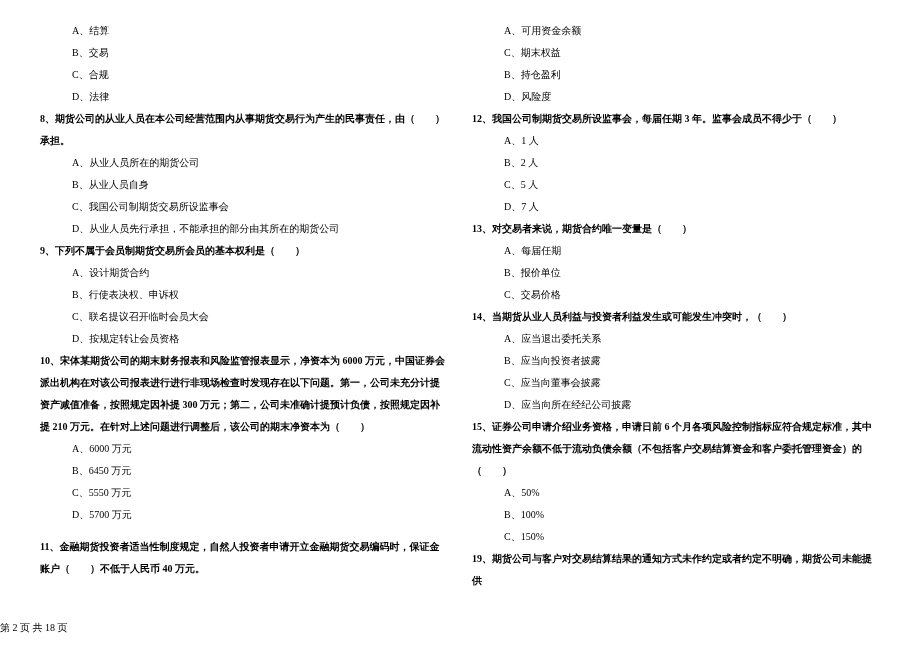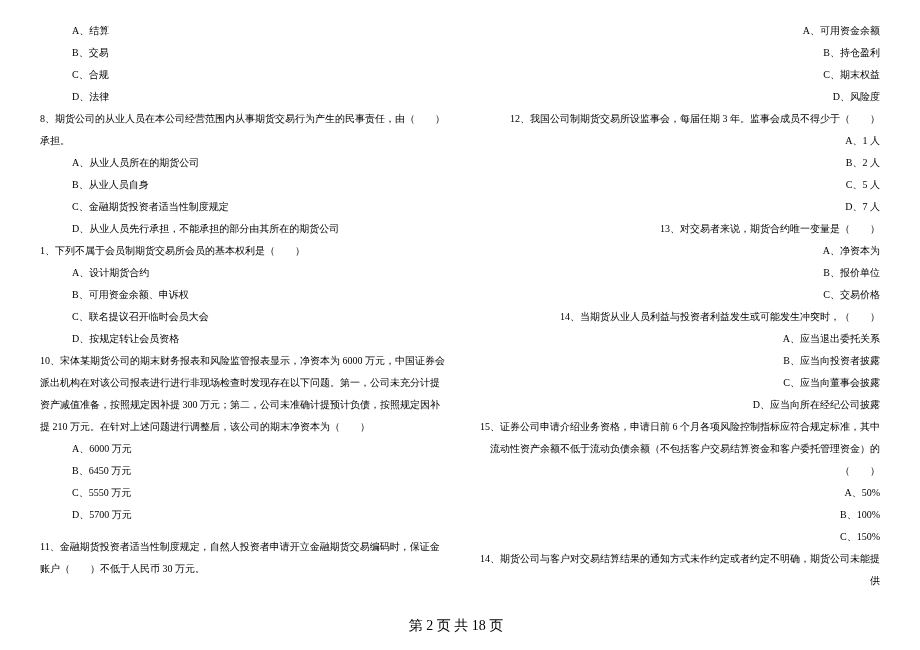--- a/index.html
+++ b/index.html
@@ -24,85 +24,84 @@
     }
     .column {
       flex: 1;
       line-height: 2.2;
     }
     .column-left {
       padding-right: 5px;
     }
     .column-right {
       padding-left: 5px;
-      text-align: right;
     }
     .option {
       padding-left: 32px;
     }
     .question {
       padding-left: 0;
+      font-weight: bold;
     }
     .footer {
       position: absolute;
       bottom: 15px;
       left: 0;
       right: 8px;
-      text-align: center;
-      font-size: 14px;
+      font-size: 10px;
     }
   </style>
 </head>
 <body>
 
 <div class="page-content">
   <div class="column column-left">
     <div class="option">A、结算</div>
     <div class="option">B、交易</div>
     <div class="option">C、合规</div>
     <div class="option">D、法律</div>
     <div class="question">8、期货公司的从业人员在本公司经营范围内从事期货交易行为产生的民事责任，由（　　）承担。</div>
     <div class="option">A、从业人员所在的期货公司</div>
     <div class="option">B、从业人员自身</div>
-    <div class="option">C、金融期货投资者适当性制度规定</div>
+    <div class="option">C、我国公司制期货交易所设监事会</div>
     <div class="option">D、从业人员先行承担，不能承担的部分由其所在的期货公司</div>
-    <div class="question">1、下列不属于会员制期货交易所会员的基本权利是（　　）</div>
+    <div class="question">9、下列不属于会员制期货交易所会员的基本权利是（　　）</div>
     <div class="option">A、设计期货合约</div>
-    <div class="option">B、可用资金余额、申诉权</div>
+    <div class="option">B、行使表决权、申诉权</div>
     <div class="option">C、联名提议召开临时会员大会</div>
     <div class="option">D、按规定转让会员资格</div>
     <div class="question">10、宋体某期货公司的期末财务报表和风险监管报表显示，净资本为 6000 万元，中国证券会派出机构在对该公司报表进行进行非现场检查时发现存在以下问题。第一，公司未充分计提资产减值准备，按照规定因补提 300 万元；第二，公司未准确计提预计负债，按照规定因补提 210 万元。在针对上述问题进行调整后，该公司的期末净资本为（　　）</div>
     <div class="option">A、6000 万元</div>
     <div class="option">B、6450 万元</div>
     <div class="option">C、5550 万元</div>
     <div class="option">D、5700 万元</div>
     <div style="height:10px"></div>
-    <div class="question">11、金融期货投资者适当性制度规定，自然人投资者申请开立金融期货交易编码时，保证金账户（　　）不低于人民币 30 万元。</div>
+    <div class="question">11、金融期货投资者适当性制度规定，自然人投资者申请开立金融期货交易编码时，保证金账户（　　）不低于人民币 40 万元。</div>
   </div>
 
   <div class="column column-right">
     <div class="option">A、可用资金余额</div>
+    <div class="option">C、期末权益</div>
     <div class="option">B、持仓盈利</div>
-    <div class="option">C、期末权益</div>
     <div class="option">D、风险度</div>
     <div class="question">12、我国公司制期货交易所设监事会，每届任期 3 年。监事会成员不得少于（　　）</div>
     <div class="option">A、1 人</div>
     <div class="option">B、2 人</div>
     <div class="option">C、5 人</div>
     <div class="option">D、7 人</div>
     <div class="question">13、对交易者来说，期货合约唯一变量是（　　）</div>
-    <div class="option">A、净资本为</div>
+    <div class="option">A、每届任期</div>
     <div class="option">B、报价单位</div>
     <div class="option">C、交易价格</div>
     <div class="question">14、当期货从业人员利益与投资者利益发生或可能发生冲突时，（　　）</div>
     <div class="option">A、应当退出委托关系</div>
     <div class="option">B、应当向投资者披露</div>
     <div class="option">C、应当向董事会披露</div>
     <div class="option">D、应当向所在经纪公司披露</div>
     <div class="question">15、证券公司申请介绍业务资格，申请日前 6 个月各项风险控制指标应符合规定标准，其中流动性资产余额不低于流动负债余额（不包括客户交易结算资金和客户委托管理资金）的（　　）</div>
     <div class="option">A、50%</div>
     <div class="option">B、100%</div>
     <div class="option">C、150%</div>
-    <div class="question">14、期货公司与客户对交易结算结果的通知方式未作约定或者约定不明确，期货公司未能提供</div>
+    <div class="question">19、期货公司与客户对交易结算结果的通知方式未作约定或者约定不明确，期货公司未能提供</div>
   </div>
 </div>
 
 <div class="footer">第 2 页 共 18 页</div>
 
 </body></html>

